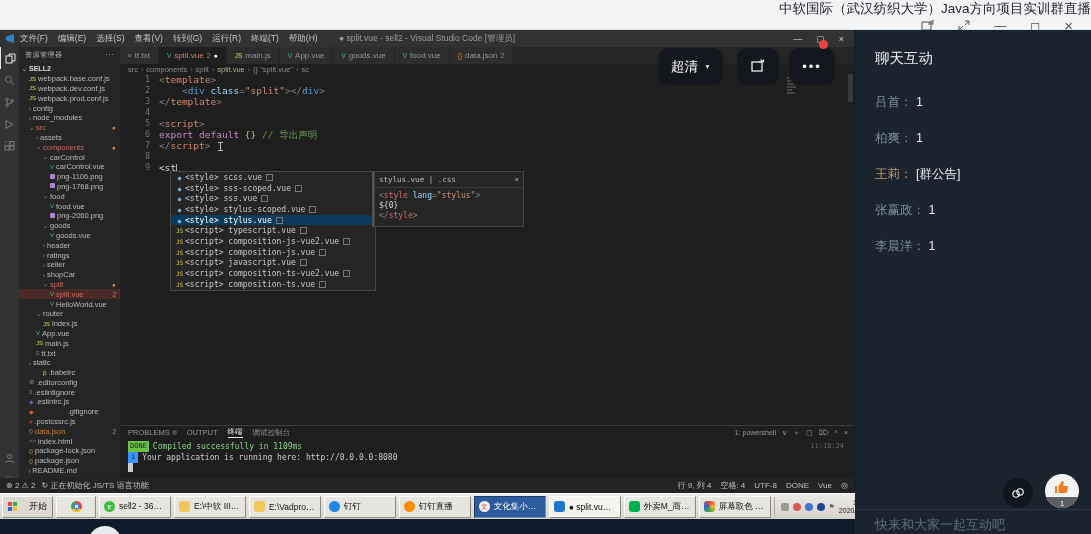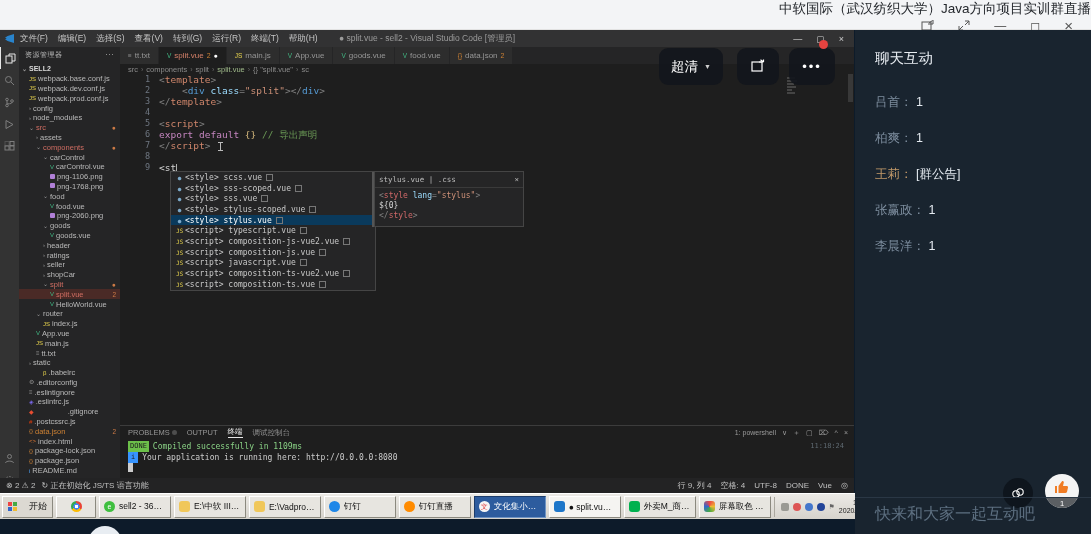--- a/index.html
+++ b/index.html
@@ -19,21 +19,21 @@
   .msg{font-size:12.5px;line-height:28px;margin-bottom:8px;color:#e4eaf0;word-break:break-all;}
   .mname{color:#7d8d9e;}
   .mname.hl{color:#c49a6a;}
   .chat-actions{position:absolute;right:0;bottom:26px;display:flex;align-items:flex-end;gap:12px;padding-right:12px;}
   #share-circle{width:30px;height:30px;border-radius:50%;background:#0e151d;display:flex;align-items:center;justify-content:center;}
   #like-circle{position:relative;width:34px;height:34px;border-radius:50%;overflow:hidden;background:#f4f4f4;}
   #like-circle .like-bottom{position:absolute;left:0;right:0;bottom:0;height:11px;background:#5b5f63;}
   #like-badge{position:absolute;left:50%;transform:translateX(-50%);bottom:0px;font-size:7.5px;color:#fff;}
   #like-thumb{position:absolute;left:8px;top:4px;}
   #chat-hint{position:absolute;left:0;right:0;bottom:0;height:18px;border-top:1px solid #2a3745;
-    padding:6px 20px 12px;font-size:16px;color:#5d6f80;}
+    padding:6px 20px 0;font-size:13px;color:#5d6f80;}
   
   #video{position:absolute;left:0;top:30px;width:893px;height:504px;background:#0d1b2a;}
   
   #vscode{position:absolute;left:0;top:0;width:854px;height:463px;background:#1e1e1e;overflow:hidden;}
   #vs-titlebar{position:absolute;left:0;top:0;width:854px;height:17px;background:#323233;
     display:flex;align-items:center;font-size:8.5px;color:#c5c5c5;}
   #vs-logo{width:9px;height:9px;margin:0 6px 0 5px;background:#2984cc;
     clip-path:polygon(100% 0,100% 100%,28% 78%,0 58%,20% 50%,0 42%,28% 22%);}
   #vs-menus{display:flex;gap:10px;}
   #vs-menus span{cursor:default;}

